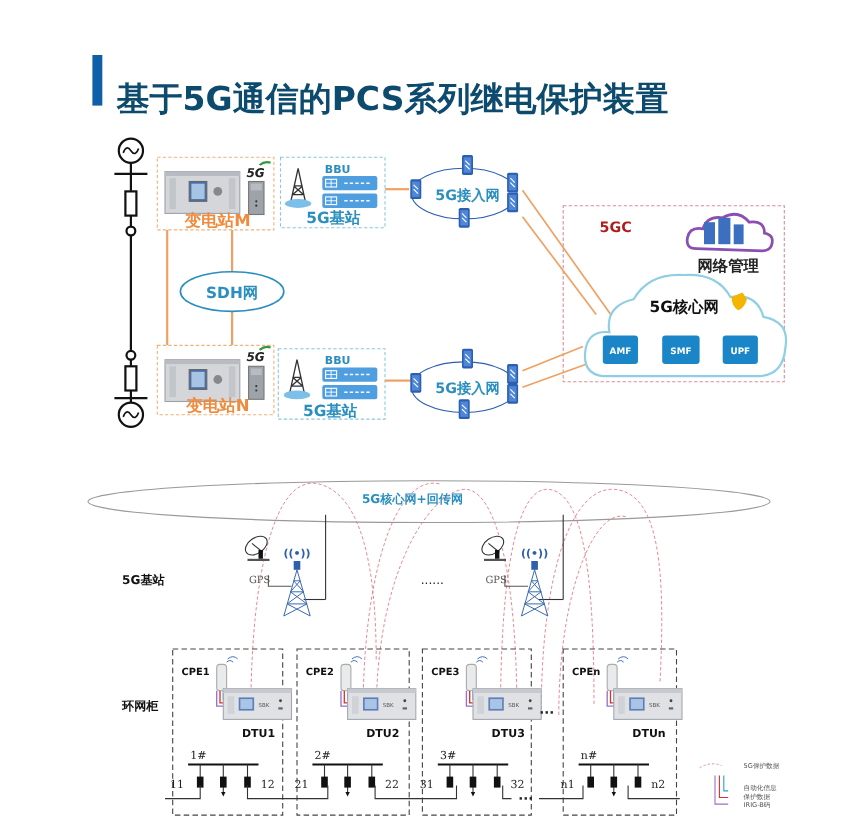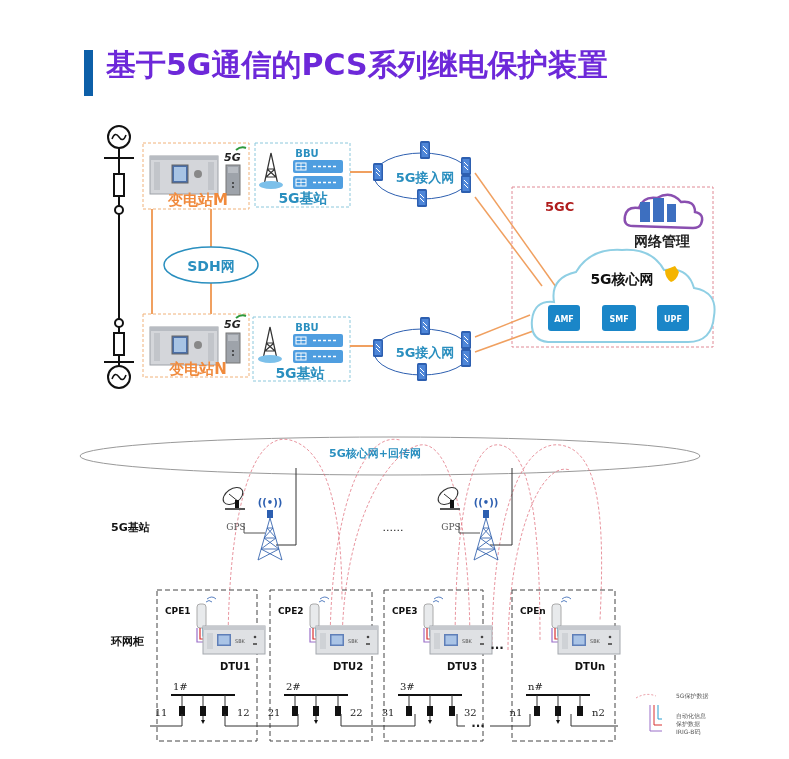--- a/index.html
+++ b/index.html
@@ -1,18 +1,18 @@
 <!DOCTYPE html>
 <html><head>
 <meta charset="utf-8">
 <style>
   html,body{margin:0;padding:0;background:#fff;}
   body{width:789px;height:759px;position:relative;overflow:hidden;font-family:"DejaVu Sans","Liberation Sans",sans-serif;}
   .title-bar{position:absolute;left:84px;top:50px;width:9px;height:46px;background:#0d5fa8;}
-  .title{position:absolute;left:106px;top:42px;font-size:30px;font-weight:bold;color:#6d28d9;letter-spacing:0px;line-height:46px;white-space:nowrap;}
+  .title{position:absolute;left:106px;top:68px;font-size:30px;font-weight:bold;color:#0c4a6e;letter-spacing:0px;line-height:46px;white-space:nowrap;}
   svg{position:absolute;left:0;top:0;}
   .serif{font-family:"DejaVu Serif","Liberation Serif",serif;}
 </style>
 </head>
 <body>
 
 <div class="title-bar"></div>
 <div class="title">基于5G通信的PCS系列继电保护装置</div>
 
 <svg width="789" height="759" viewBox="0 0 789 759">

